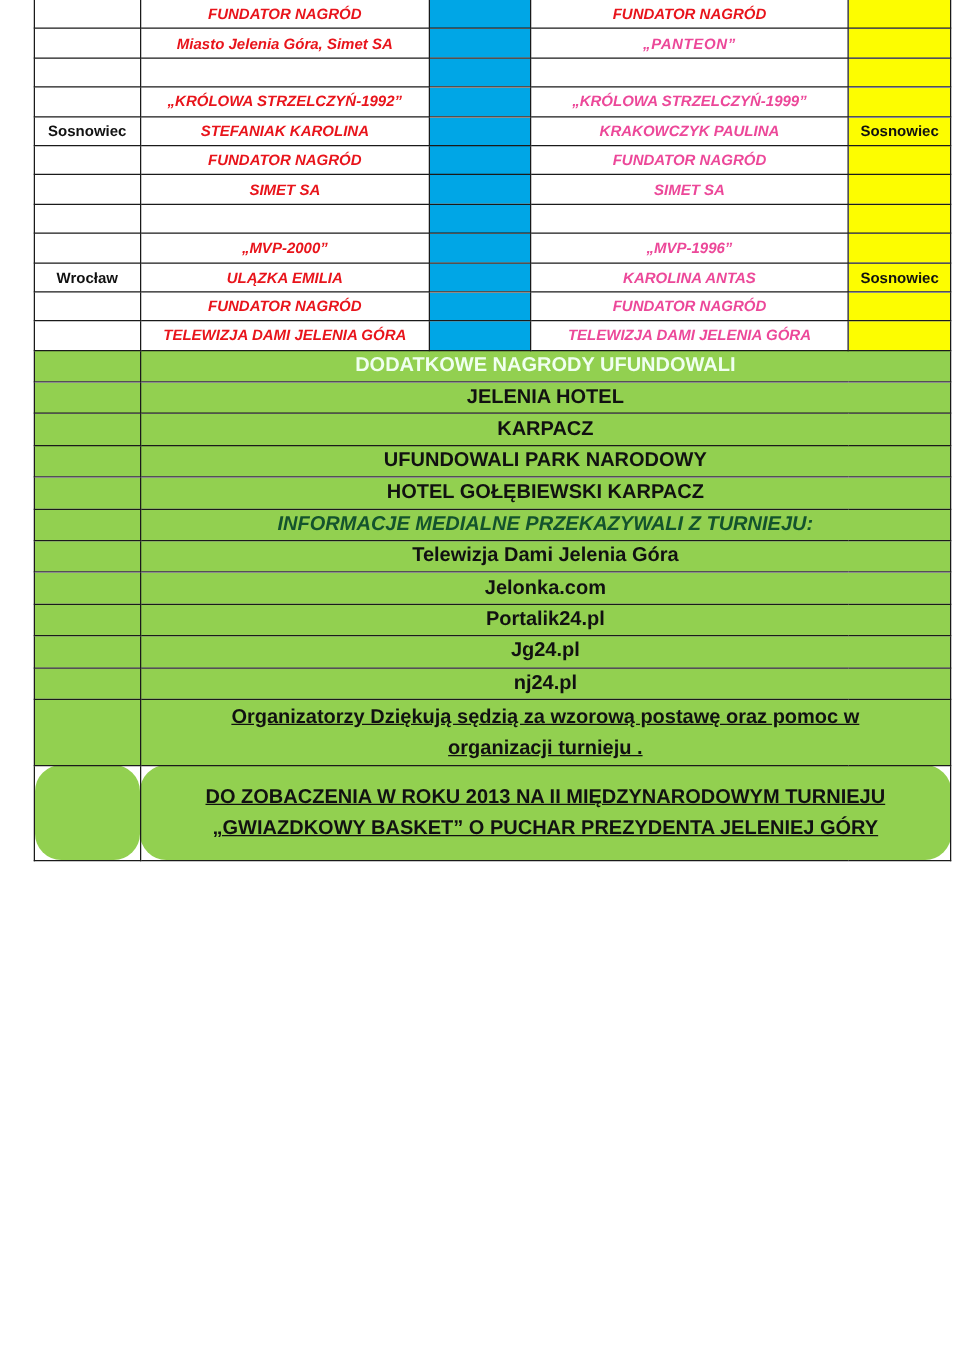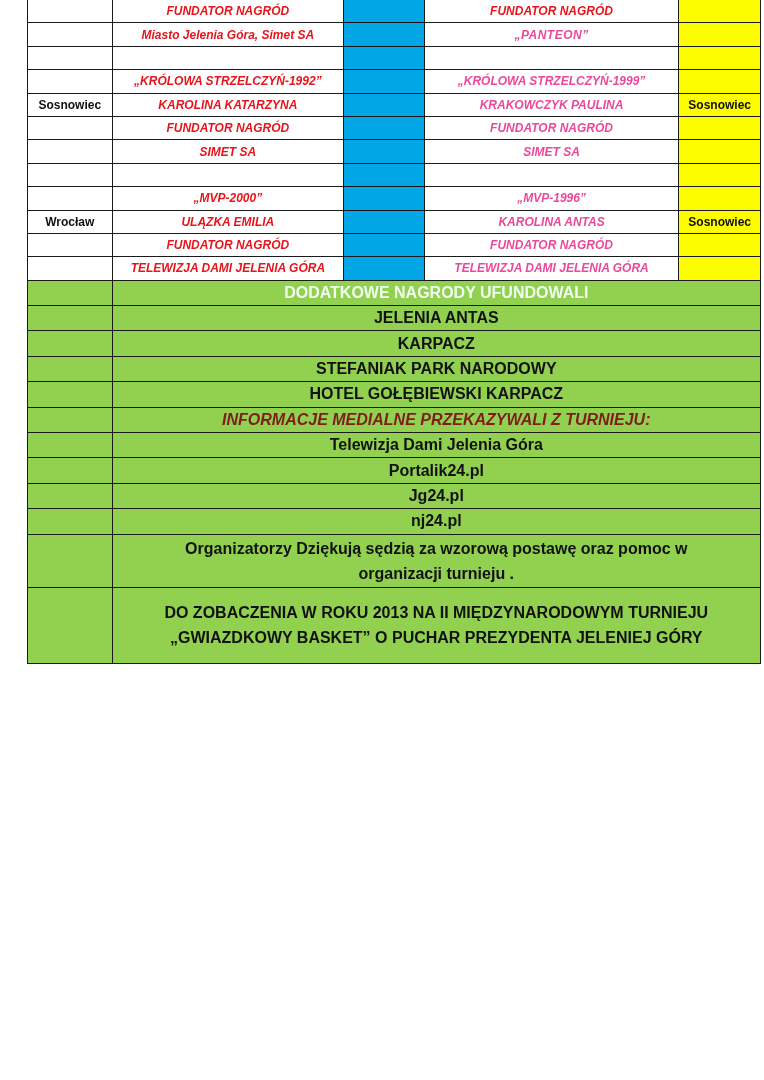--- a/index.html
+++ b/index.html
@@ -13,24 +13,24 @@
   .c4 { width: 253px; }
   .c5 { width: 81px; }
   .blue { background: #00a6e6; }
   .yellow { background: #fdfd00; color: #111; font-size: 12px; }
   .red { color: #e8141b; font-style: italic; }
   .blk { color: #ec4899; font-style: italic; }
   .city { color: #111; font-size: 12px; font-style: normal; }
   .panteon { font-size: 14px; letter-spacing: 0.5px; }
   .tbl tr.g td { background: #92d050; height: 24.4px; font-size: 16px; color: #111; font-style: normal; }
   .tbl tr.g td.title { color: #f0fff0; margin-left: 41px; }
-  .tbl tr.g td.media { color: #7f1d1d; font-style: italic; }
-  .tbl tr.g td.wrap { white-space: normal; line-height: 25px; padding: 1px 40px; }
+  .tbl tr.g td.media { color: #14532d; font-style: italic; }
+  .tbl tr.g td.wrap { white-space: normal; line-height: 25px; padding: 1px 40px; text-decoration: underline; }
   .tbl tr.g2 td { height: 48px; }
-  .tbl tr.g3 td { height: 73px; }
+  .tbl tr.g3 td { height: 73px; border-radius: 21px; }
 </style>
 </head>
 <body>
 
 <table class="tbl">
   <colgroup>
     <col class="c1">
       <col class="c2">
       <col class="c3">
       <col class="c4">
@@ -60,21 +60,21 @@
     </tr>
     <tr class="top">
       <td class="city"></td>
       <td class="red">„KRÓLOWA STRZELCZYŃ-1992”</td>
       <td class="blue"></td>
       <td class="blk">„KRÓLOWA STRZELCZYŃ-1999”</td>
       <td class="yellow"></td>
     </tr>
     <tr class="top">
       <td class="city">Sosnowiec</td>
-      <td class="red">KAROLINA KATARZYNA</td>
+      <td class="red">STEFANIAK KAROLINA</td>
       <td class="blue"></td>
       <td class="blk">KRAKOWCZYK PAULINA</td>
       <td class="yellow">Sosnowiec</td>
     </tr>
     <tr class="top">
       <td class="city"></td>
       <td class="red">FUNDATOR NAGRÓD</td>
       <td class="blue"></td>
       <td class="blk">FUNDATOR NAGRÓD</td>
       <td class="yellow"></td>
@@ -121,41 +121,45 @@
       <td class="blk">TELEWIZJA DAMI JELENIA GÓRA</td>
       <td class="yellow"></td>
     </tr>
 
     <tr class="g">
       <td></td>
       <td colspan="4" class="title">DODATKOWE NAGRODY UFUNDOWALI</td>
     </tr>
     <tr class="g">
       <td></td>
-      <td colspan="4">JELENIA ANTAS</td>
+      <td colspan="4">JELENIA HOTEL</td>
     </tr>
     <tr class="g">
       <td></td>
       <td colspan="4">KARPACZ</td>
     </tr>
     <tr class="g">
       <td></td>
-      <td colspan="4">STEFANIAK PARK NARODOWY</td>
+      <td colspan="4">UFUNDOWALI PARK NARODOWY</td>
     </tr>
     <tr class="g">
       <td></td>
       <td colspan="4">HOTEL GOŁĘBIEWSKI KARPACZ</td>
     </tr>
     <tr class="g">
       <td></td>
       <td colspan="4" class="media">INFORMACJE MEDIALNE PRZEKAZYWALI Z TURNIEJU:</td>
     </tr>
     <tr class="g">
       <td></td>
       <td colspan="4">Telewizja Dami Jelenia Góra</td>
+    </tr>
+    <tr class="g">
+      <td></td>
+      <td colspan="4">Jelonka.com</td>
     </tr>
     <tr class="g">
       <td></td>
       <td colspan="4">Portalik24.pl</td>
     </tr>
     <tr class="g">
       <td></td>
       <td colspan="4">Jg24.pl</td>
     </tr>
     <tr class="g">

